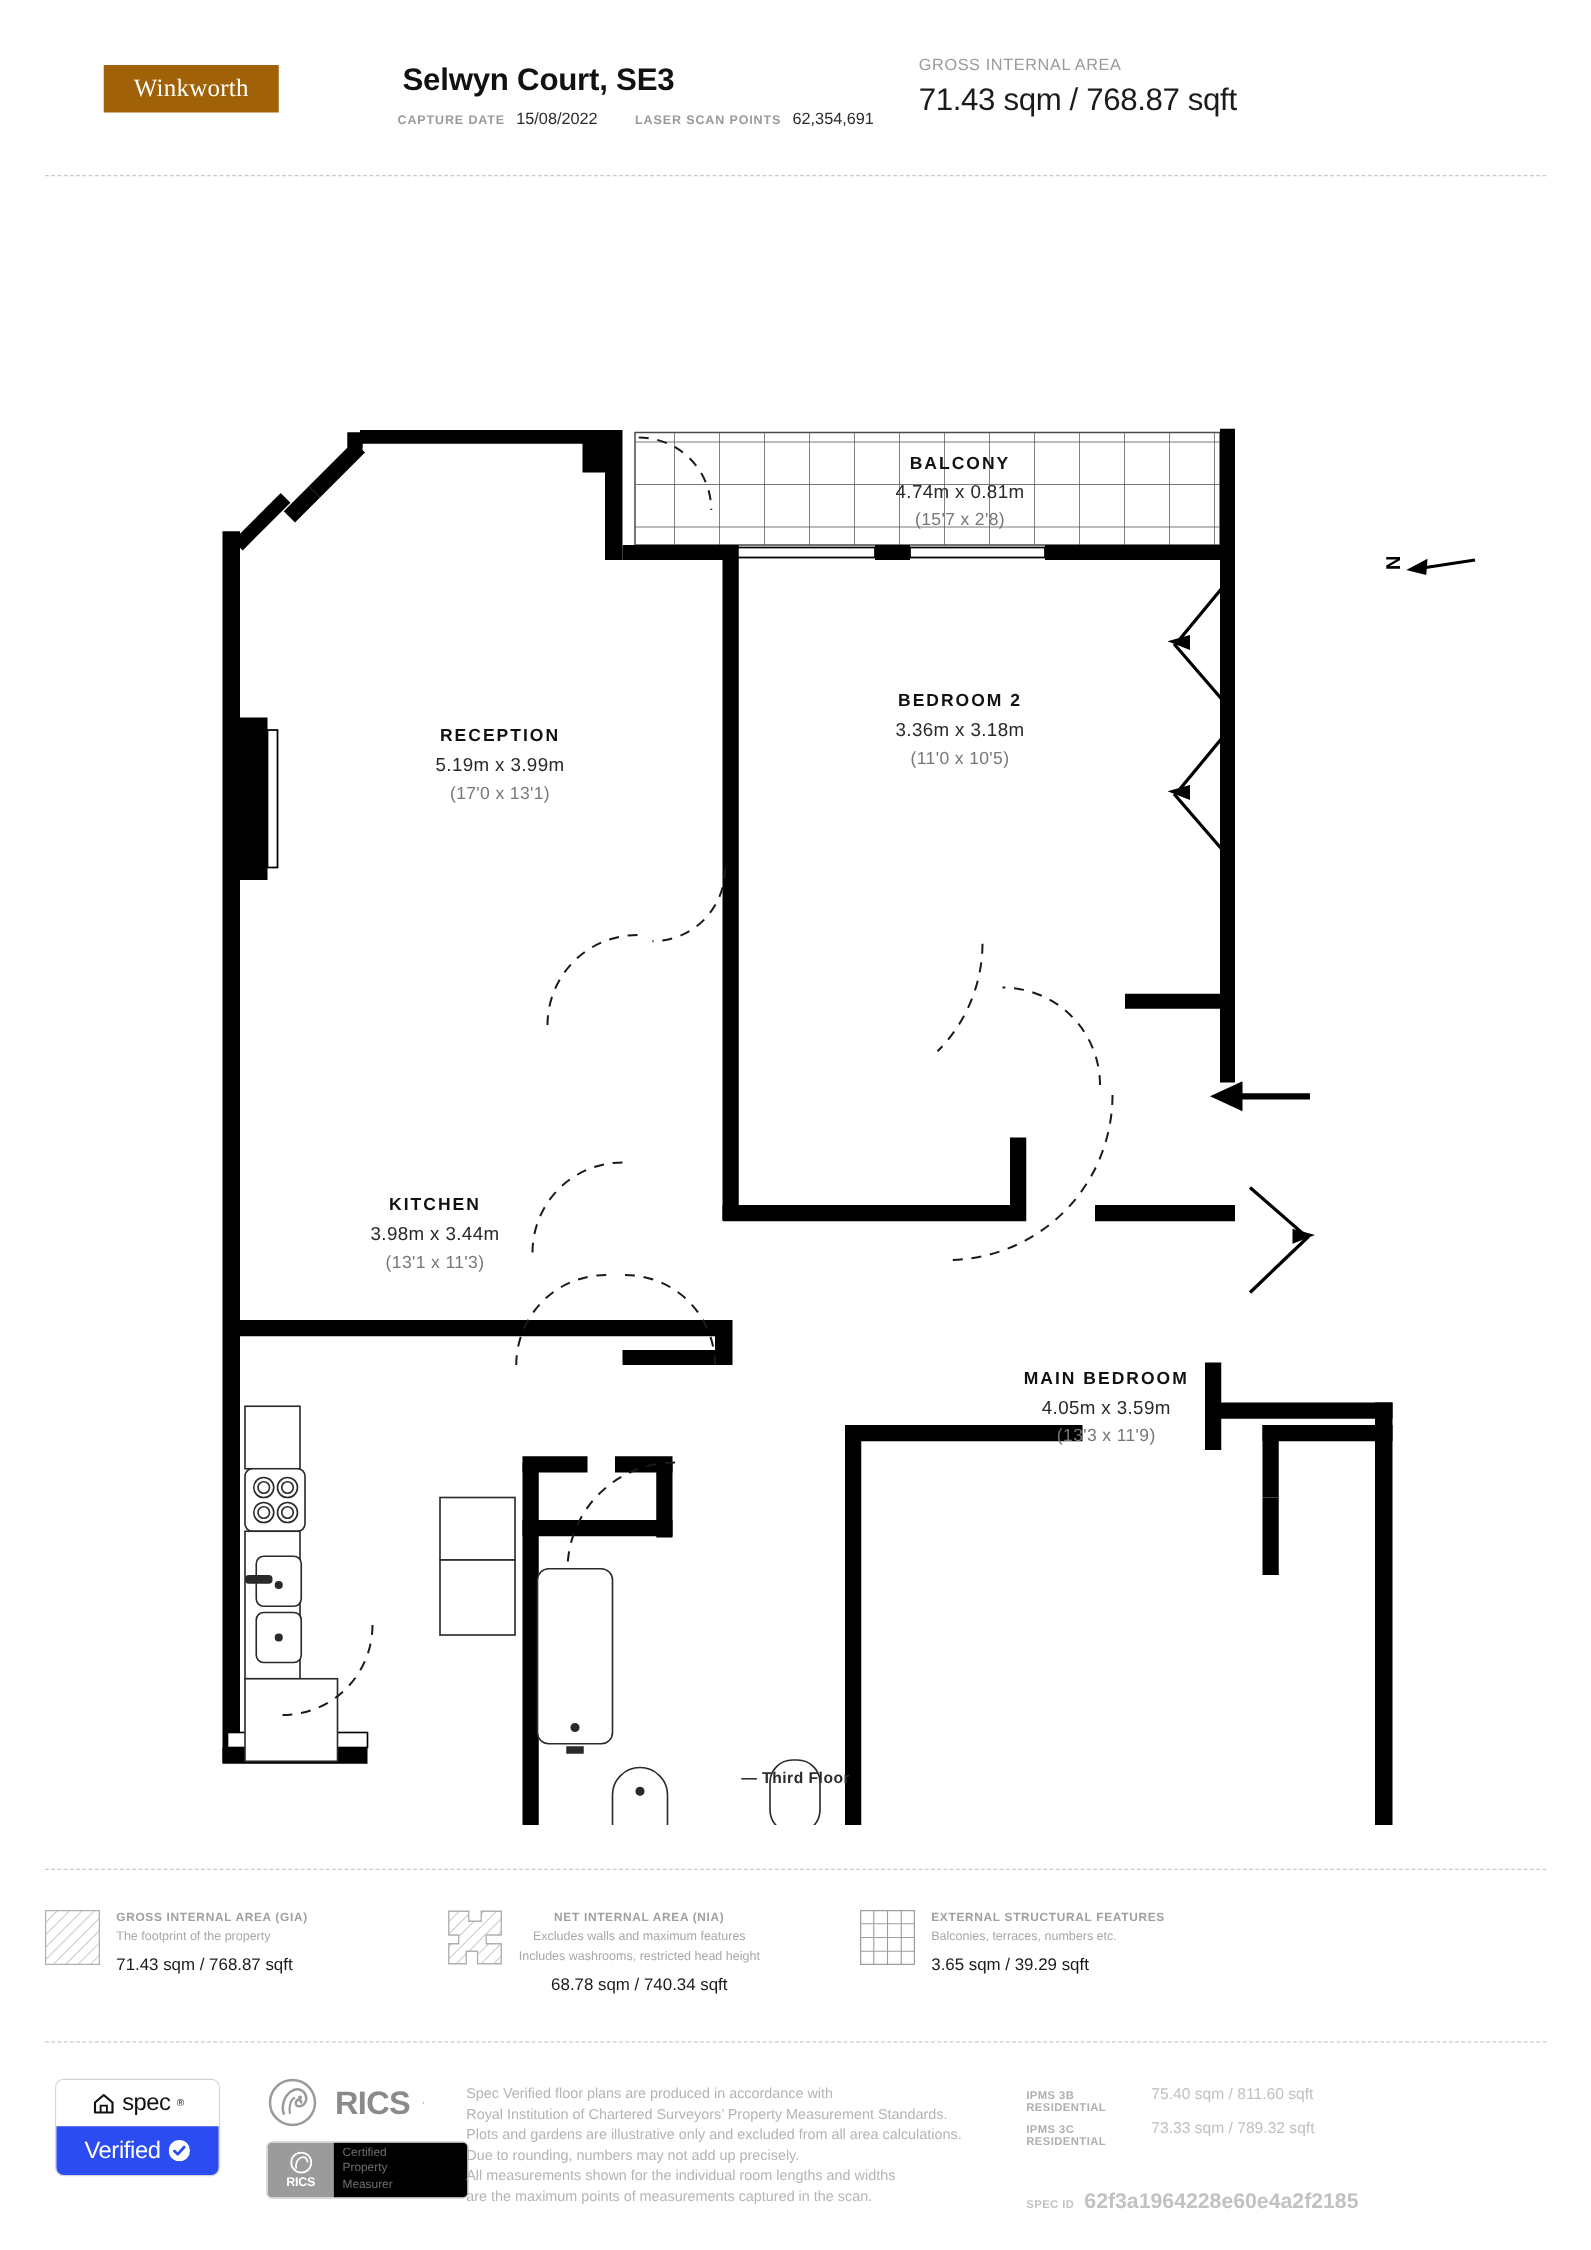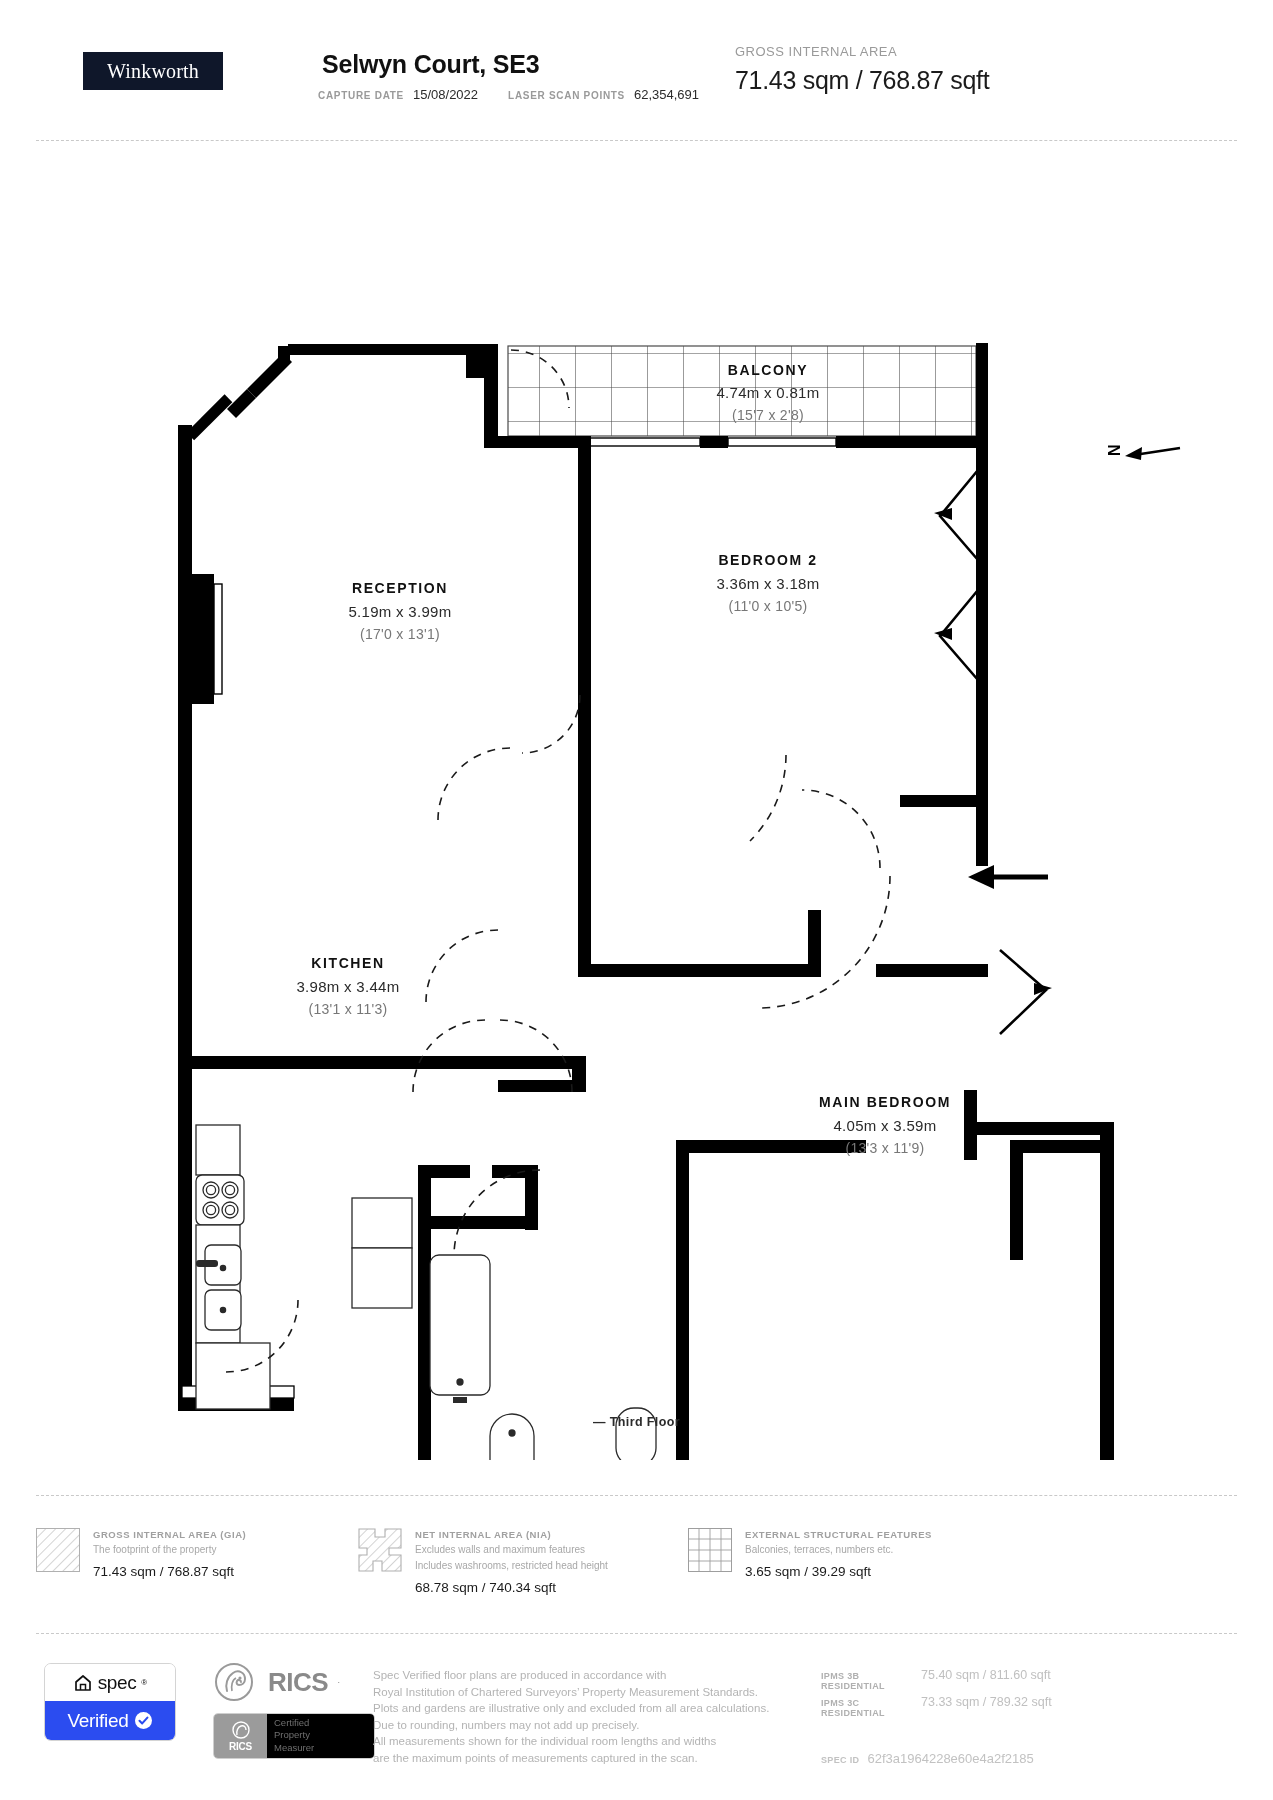--- a/index.html
+++ b/index.html
@@ -20,21 +20,21 @@
   .header {
     position: absolute;
     left: 0; top: 0;
     width: 1273px;
     height: 150px;
   }
   .brand-logo {
     position: absolute;
     left: 83px; top: 52px;
     width: 140px; height: 38px;
-    background: #0f172a;
+    background: #a16207;
     display: flex;
     align-items: center;
     justify-content: center;
   }
   .brand-logo-text {
     font-family: "Liberation Serif", serif;
     color: #ffffff;
     font-size: 20px;
     letter-spacing: 0.2px;
   }
@@ -126,21 +126,21 @@
     left: 36px; top: 1528px;
     width: 1201px;
     height: 90px;
     display: flex;
   }
   .legend-item {
     display: flex;
     align-items: flex-start;
   }
   .legend-item.i0 { width: 322px; }
-  .legend-item.i1 { width: 330px; }
+  .legend-item.i1 { width: 330px; text-align: center; }
   .legend-item.i2 { width: 300px; }
   .legend-item.i3 { width: 249px; }
   .legend-swatch {
     width: 44px; height: 44px;
     flex: 0 0 44px;
     margin-right: 13px;
   }
   .legend-text { padding-top: 1px; }
   .legend-title {
     font-size: 9.5px;
@@ -279,22 +279,23 @@
     align-items: baseline;
   }
   .specid-label {
     font-size: 9px;
     color: #c2c2c2;
     letter-spacing: 0.35px;
     font-weight: 600;
     margin-right: 8px;
   }
   .specid-value {
-    font-size: 13px;
+    font-size: 17px;
     color: #c2c2c2;
+    font-weight: bold;
   }
 
   
   .rl-name { font-family: "Liberation Sans", sans-serif; font-size: 14px; font-weight: bold; letter-spacing: 1.6px; fill: #111; }
   .rl-dim  { font-family: "Liberation Sans", sans-serif; font-size: 15px; fill: #2a2a2a; letter-spacing: 0.3px; }
   .rl-imp  { font-family: "Liberation Sans", sans-serif; font-size: 14px; fill: #777; letter-spacing: 0.3px; }
 </style>
 </head>
 <body>
 

